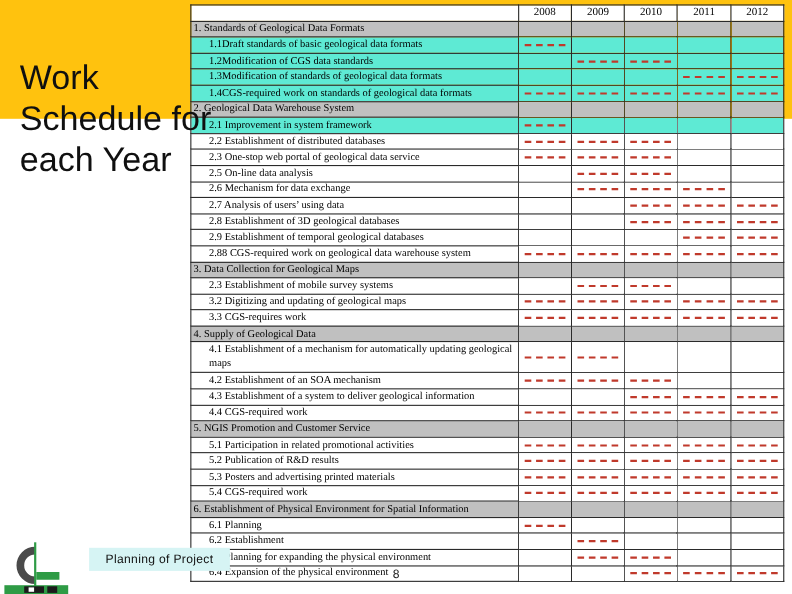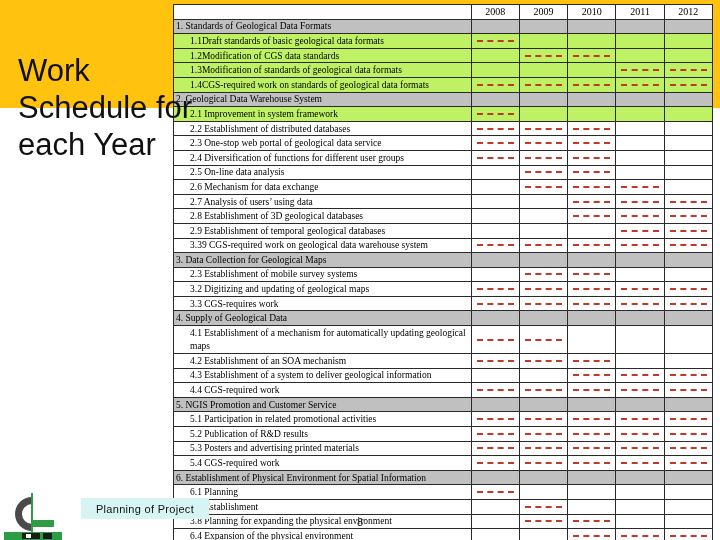--- a/index.html
+++ b/index.html
@@ -92,21 +92,21 @@
   td.task.sub { padding-left: 16px; }
   td.task.wrap { white-space: normal; padding-left: 16px; line-height: 13px; }
 
   tr.section td {
     background: #C0C0C0;
   }
   tr.section td.task {
     padding-left: 2px;
     font-size: 9.5px;
   }
-  tr.orange td { background: #bef264; }
+  tr.orange td { background: #5eead4; }
 
   
   .bar {
     display: block;
     height: 0;
     margin: 0 5px;
     border-top: 2.5px dashed #C0392B;
   }
   .cellbar {
     position: relative;
@@ -286,34 +286,20 @@
             <td class="cellbar">
               <span class="bar"></span>
             </td>
             <td class="cellbar">
               <span class="bar"></span>
             </td>
             <td class="cellbar"></td>
             <td class="cellbar"></td>
           </tr>
           <tr>
-            <td class="task sub">2.4 Diversification of functions for different user groups</td>
-            <td class="cellbar">
-              <span class="bar"></span>
-            </td>
-            <td class="cellbar">
-              <span class="bar"></span>
-            </td>
-            <td class="cellbar">
-              <span class="bar"></span>
-            </td>
-            <td class="cellbar"></td>
-            <td class="cellbar"></td>
-          </tr>
-          <tr>
             <td class="task sub">2.5 On-line data analysis</td>
             <td class="cellbar"></td>
             <td class="cellbar">
               <span class="bar"></span>
             </td>
             <td class="cellbar">
               <span class="bar"></span>
             </td>
             <td class="cellbar"></td>
             <td class="cellbar"></td>
@@ -366,21 +352,21 @@
             <td class="cellbar"></td>
             <td class="cellbar"></td>
             <td class="cellbar">
               <span class="bar"></span>
             </td>
             <td class="cellbar">
               <span class="bar"></span>
             </td>
           </tr>
           <tr>
-            <td class="task sub">3.39 CGS-required work on geological data warehouse system</td>
+            <td class="task sub">2.88 CGS-required work on geological data warehouse system</td>
             <td class="cellbar">
               <span class="bar"></span>
             </td>
             <td class="cellbar">
               <span class="bar"></span>
             </td>
             <td class="cellbar">
               <span class="bar"></span>
             </td>
             <td class="cellbar">

